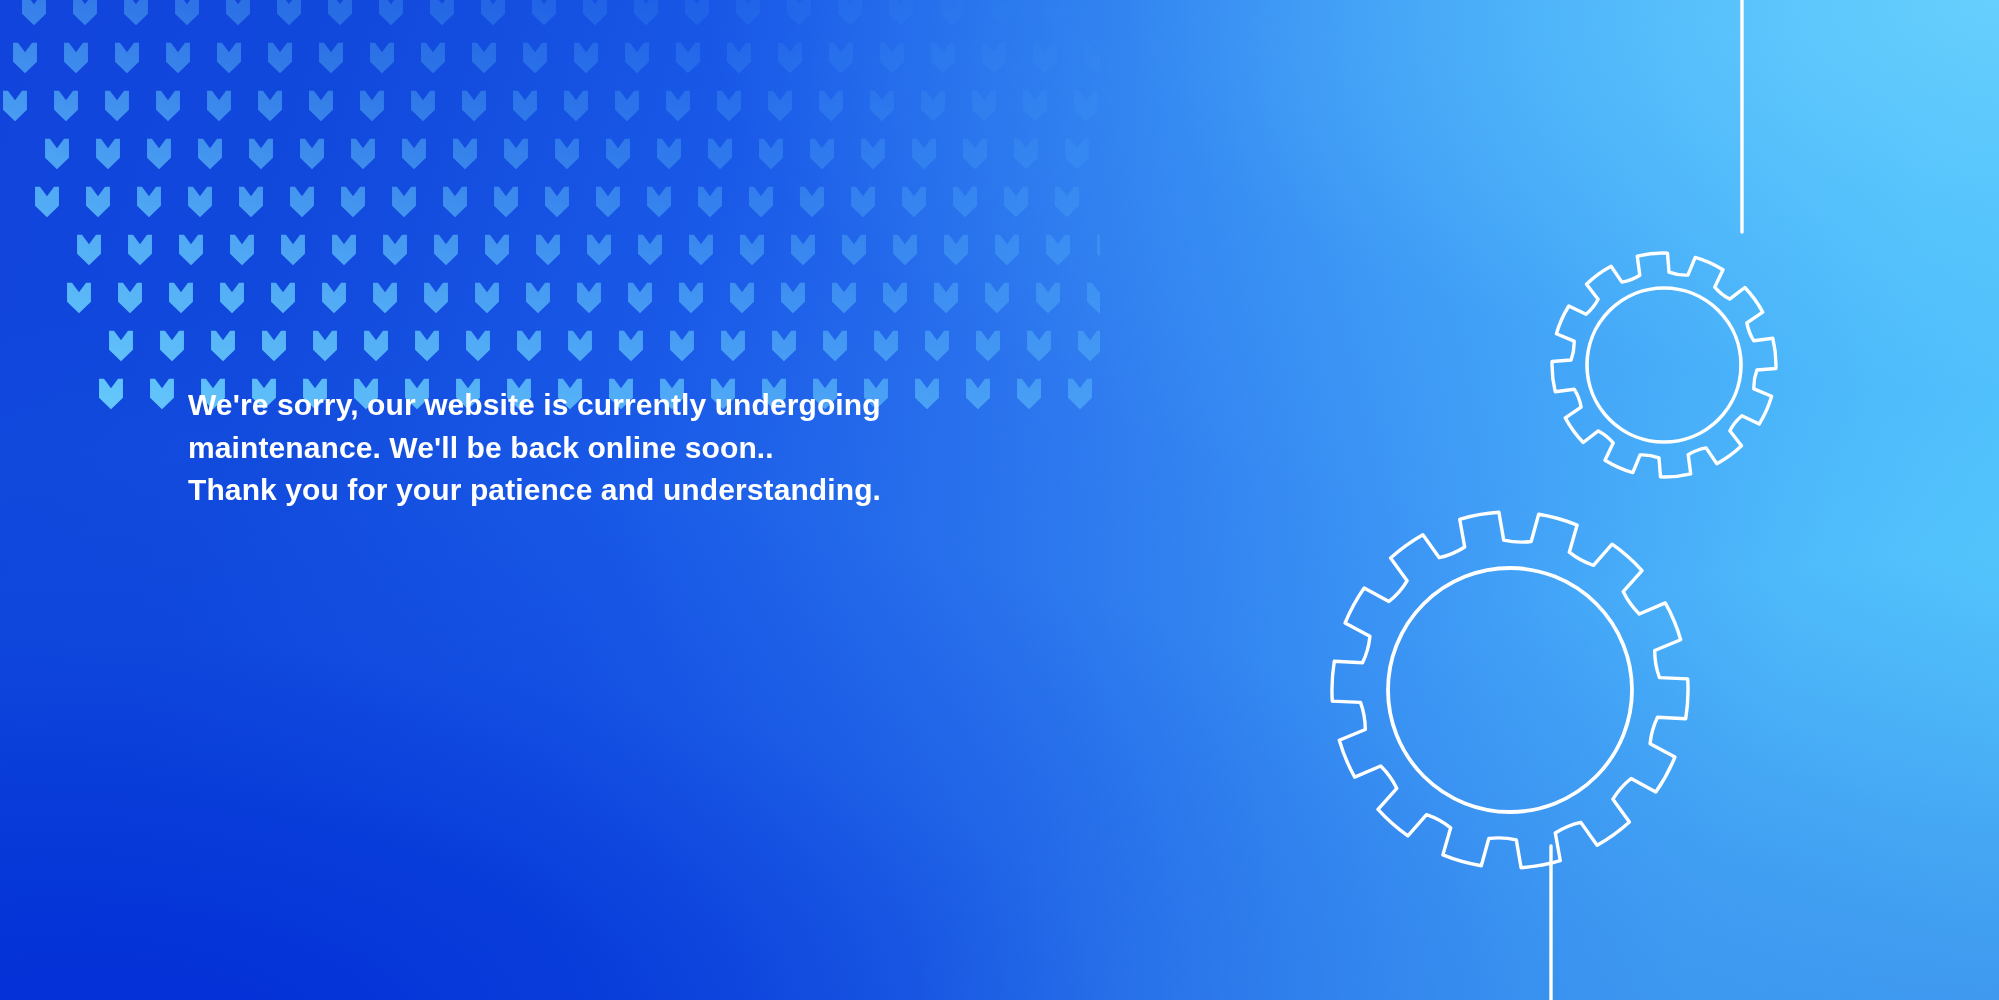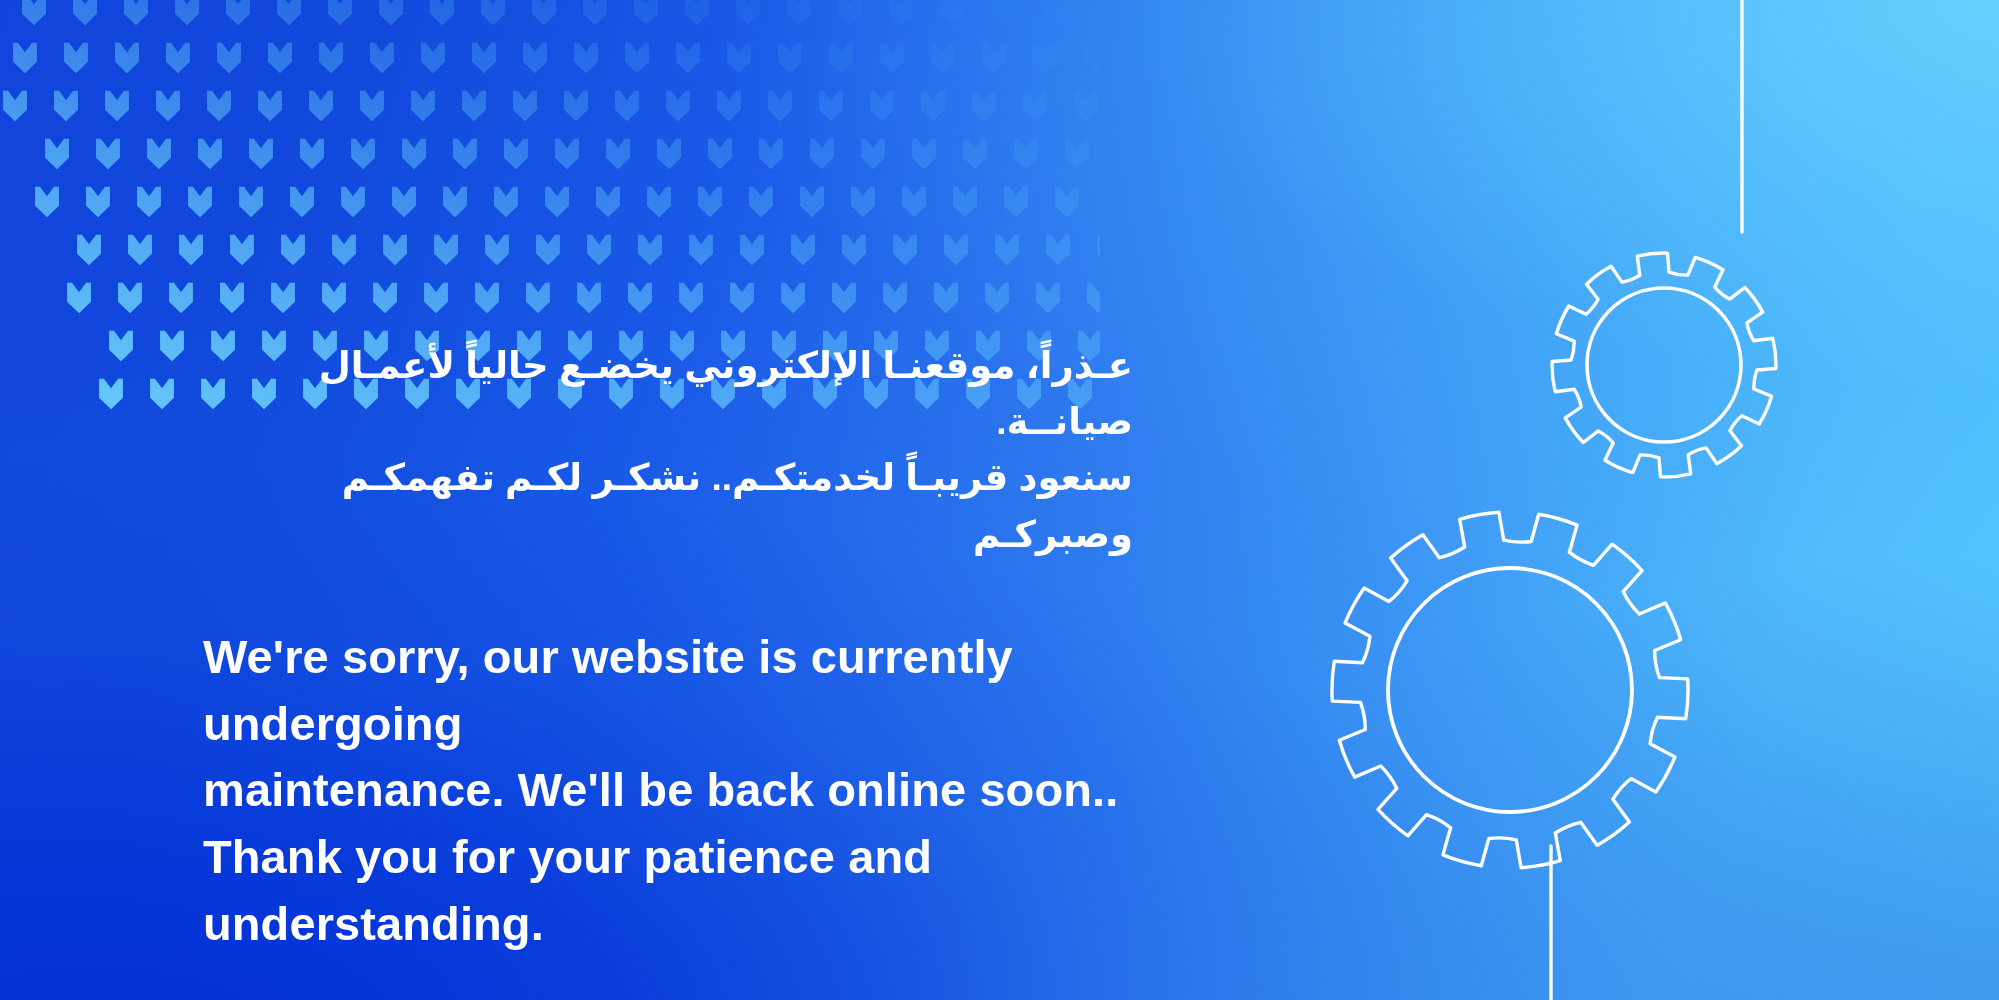--- a/index.html
+++ b/index.html
@@ -90,24 +90,24 @@
     color: #ffffff;
     font-size: 37px;
     line-height: 1.52;
     font-weight: 600;
     letter-spacing: 0px;
     margin: 0;
     white-space: pre-line;
   }
   .msg-english {
     color: #ffffff;
-    font-size: 47px;
+    font-size: 30px;
     line-height: 1.42;
     font-weight: 700;
-    margin: 15px;
+    margin: 0;
     padding-top: 46px;
     white-space: pre-line;
     letter-spacing: 0.1px;
   }
 </style>
 </head>
 <body>
 
 <div id="page">
 
@@ -343,20 +343,18 @@
       </g>
 
       <g>
         <path id="gear-large-outline" d="M1459.7,519.3 A178.0,178.0 0 0 1 1498.9,512.3 L1503.7,540.1 A78.0,78.0 0 0 0 1531.2,541.5 L1538.7,514.3 A178.0,178.0 0 0 1 1577.1,525.1 L1569.3,552.2 A78.0,78.0 0 0 0 1593.5,565.4 L1612.1,544.2 A178.0,178.0 0 0 1 1642.0,570.6 L1623.2,591.6 A78.0,78.0 0 0 0 1639.3,614.0 L1665.3,602.9 A178.0,178.0 0 0 1 1680.7,639.7 L1654.7,650.5 A78.0,78.0 0 0 0 1659.5,677.6 L1687.7,678.9 A178.0,178.0 0 0 1 1685.7,718.7 L1657.5,717.2 A78.0,78.0 0 0 0 1650.1,743.7 L1674.9,757.1 A178.0,178.0 0 0 1 1655.8,792.1 L1631.1,778.5 A78.0,78.0 0 0 0 1612.9,799.2 L1629.4,822.0 A178.0,178.0 0 0 1 1597.1,845.3 L1580.7,822.3 A78.0,78.0 0 0 0 1555.3,833.0 L1560.3,860.7 A178.0,178.0 0 0 1 1521.1,867.7 L1516.3,839.9 A78.0,78.0 0 0 0 1488.8,838.5 L1481.3,865.7 A178.0,178.0 0 0 1 1442.9,854.9 L1450.7,827.8 A78.0,78.0 0 0 0 1426.5,814.6 L1407.9,835.8 A178.0,178.0 0 0 1 1378.0,809.4 L1396.8,788.4 A78.0,78.0 0 0 0 1380.7,766.0 L1354.7,777.1 A178.0,178.0 0 0 1 1339.3,740.3 L1365.3,729.5 A78.0,78.0 0 0 0 1360.5,702.4 L1332.3,701.1 A178.0,178.0 0 0 1 1334.3,661.3 L1362.5,662.8 A78.0,78.0 0 0 0 1369.9,636.3 L1345.1,622.9 A178.0,178.0 0 0 1 1364.2,587.9 L1388.9,601.5 A78.0,78.0 0 0 0 1407.1,580.8 L1390.6,558.0 A178.0,178.0 0 0 1 1422.9,534.7 L1439.3,557.7 A78.0,78.0 0 0 0 1464.7,547.0 L1459.7,519.3 Z"></path>
         <circle id="gear-large-hub" cx="1510" cy="690" r="122" stroke-width="3.8"></circle>
       </g>
     </g>
   </svg>
 
   <div class="message-block">
-    <p class="msg-arabic">عـذراً، موقعنـا الإلكتروني يخضـع حالياً لأعمـال صيانــة.
-سنعود قريبـاً لخدمتكـم.. نشكـر لكـم تفهمكـم وصبركـم</p>
     <p class="msg-english">We're sorry, our website is currently undergoing
 maintenance. We'll be back online soon..
 Thank you for your patience and understanding.</p>
   </div>
 
 </div>
 
 </body></html>

